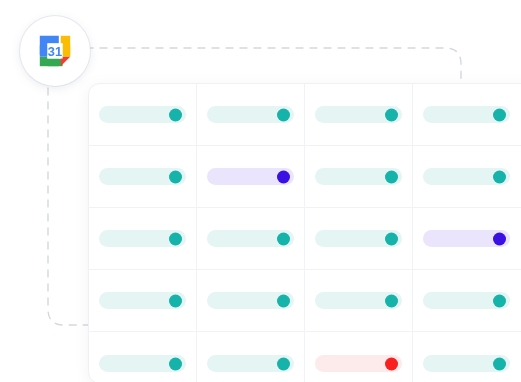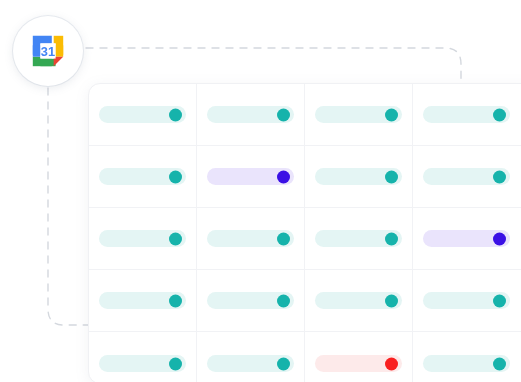--- a/index.html
+++ b/index.html
@@ -24,21 +24,21 @@
     left: 0;
     top: 0;
     width: 521px;
     height: 382px;
     pointer-events: none;
   }
 
   
   #cal-badge {
     position: absolute;
-    left: 13px;
+    left: 20px;
     top: 16px;
     width: 70px;
     height: 70px;
     border-radius: 50%;
     background: #ffffff;
     box-shadow: 0 2px 10px rgba(120,130,150,0.16),
                 0 0 0 1px rgba(220,226,234,0.55);
     display: flex;
     align-items: center;
     justify-content: center;

